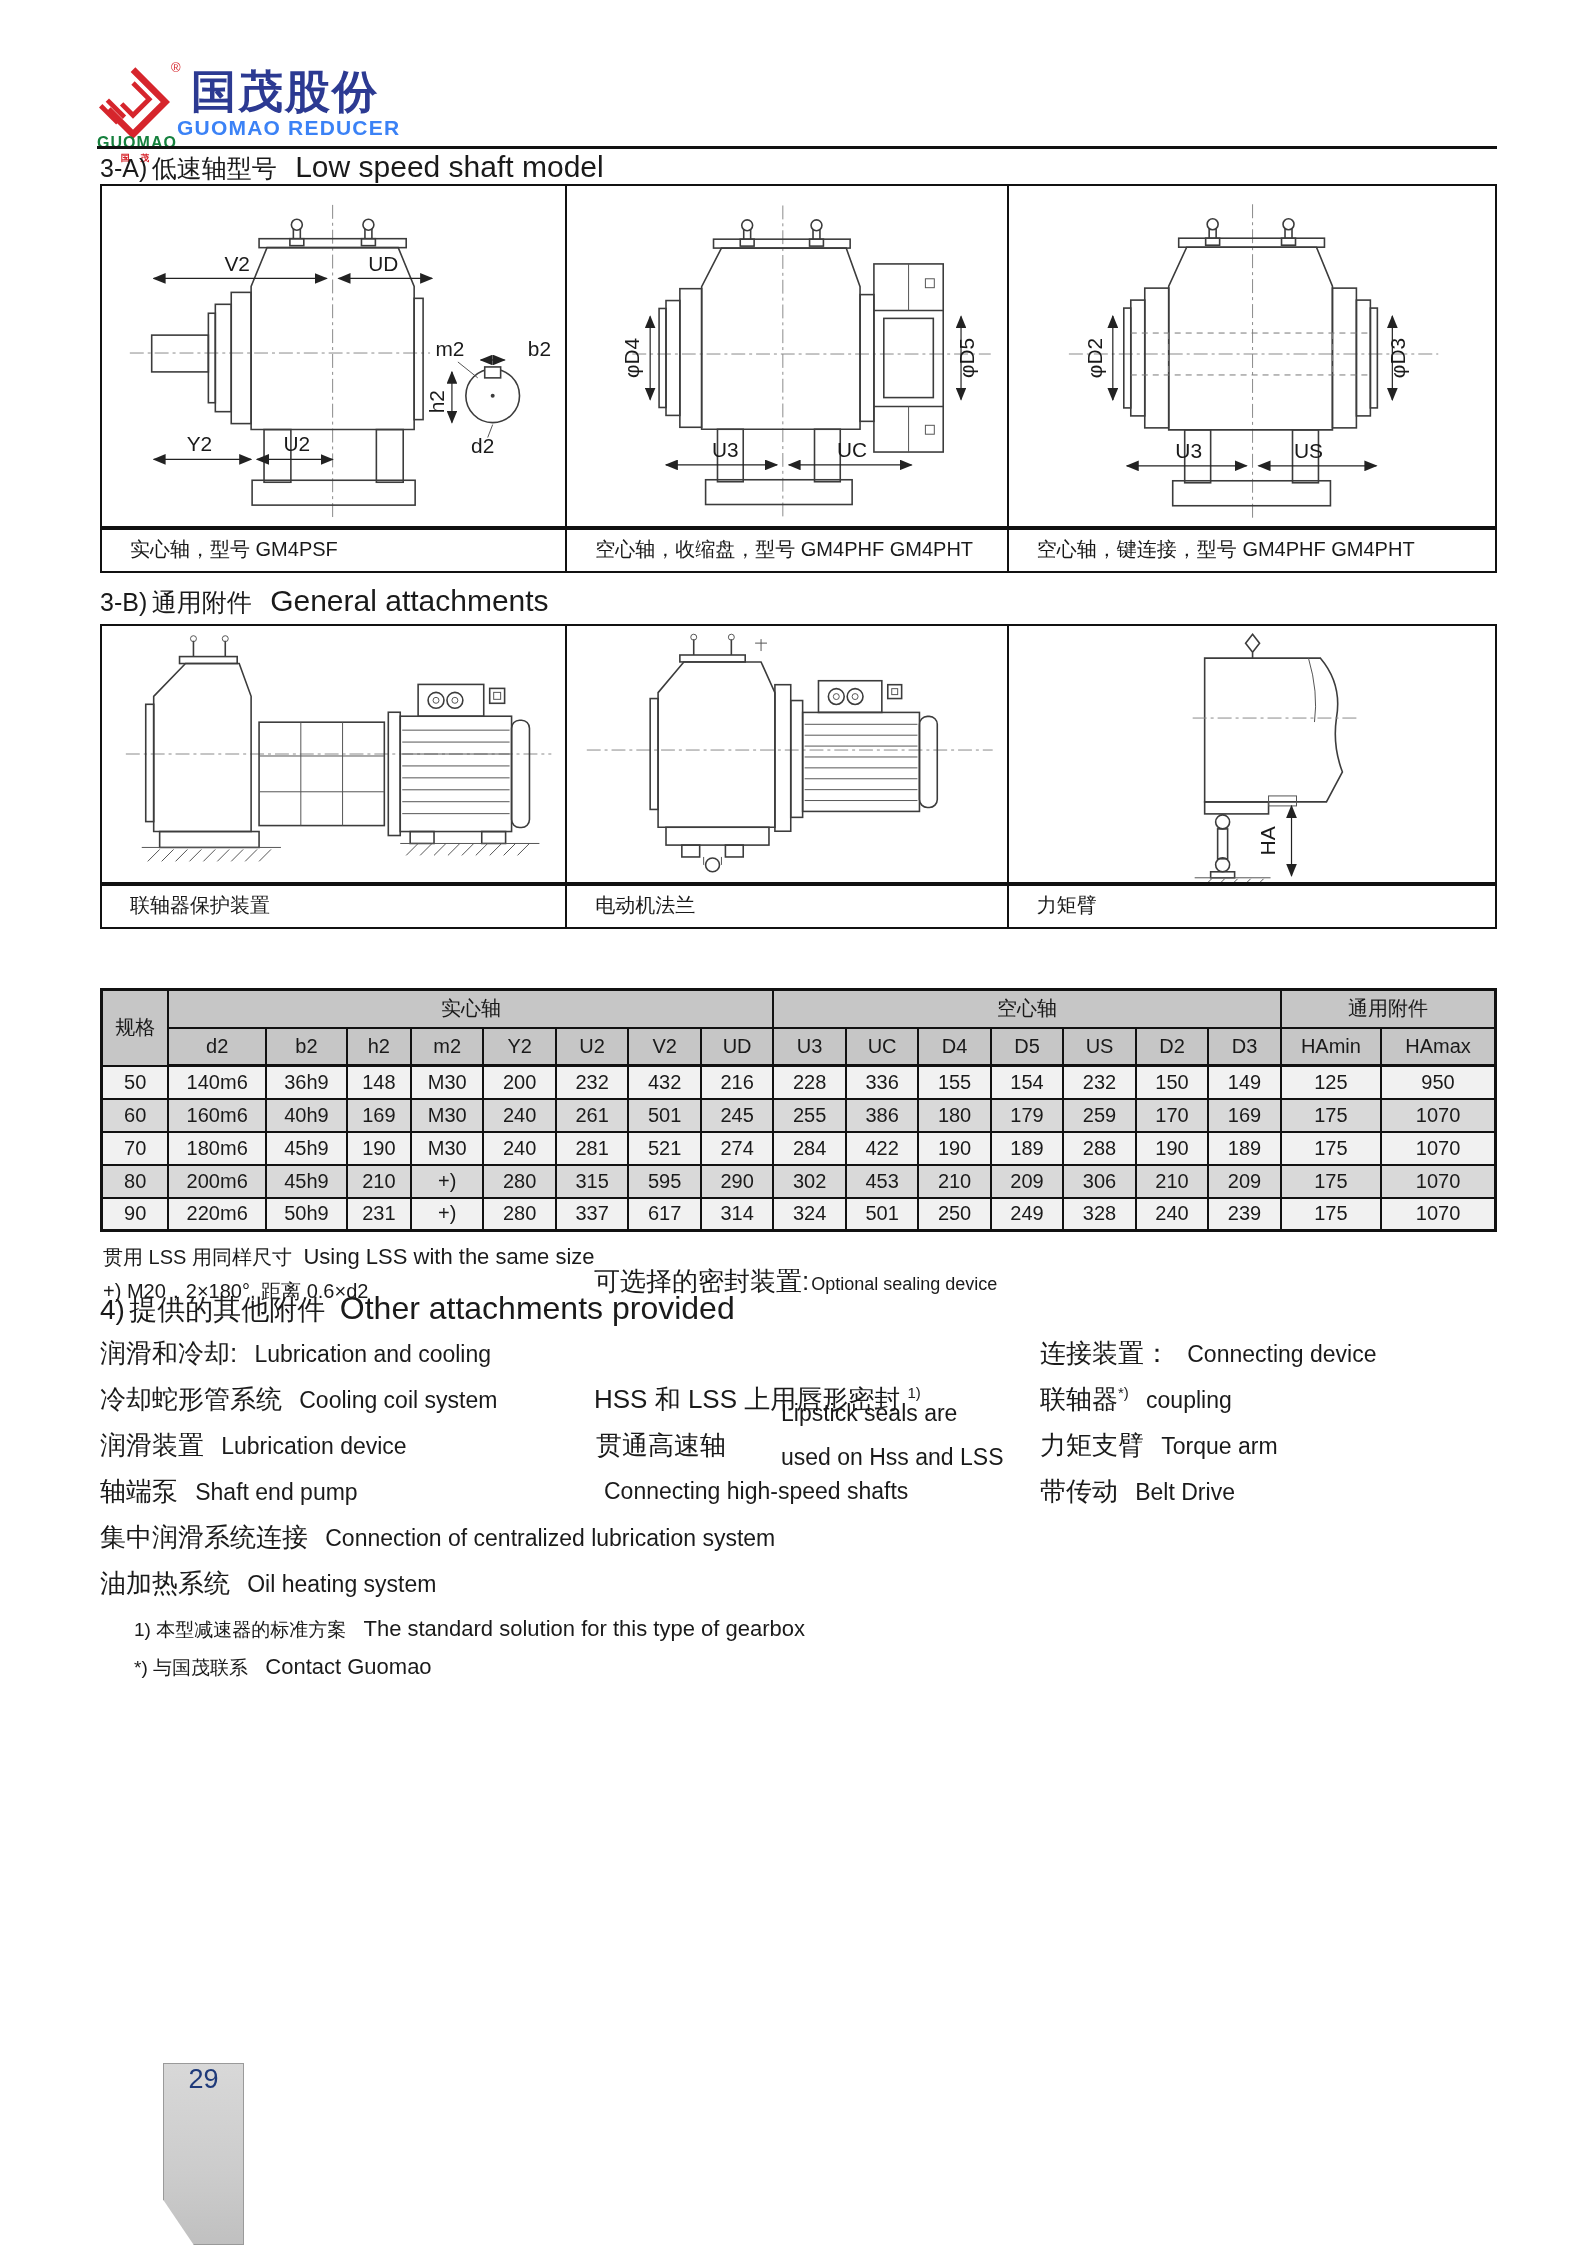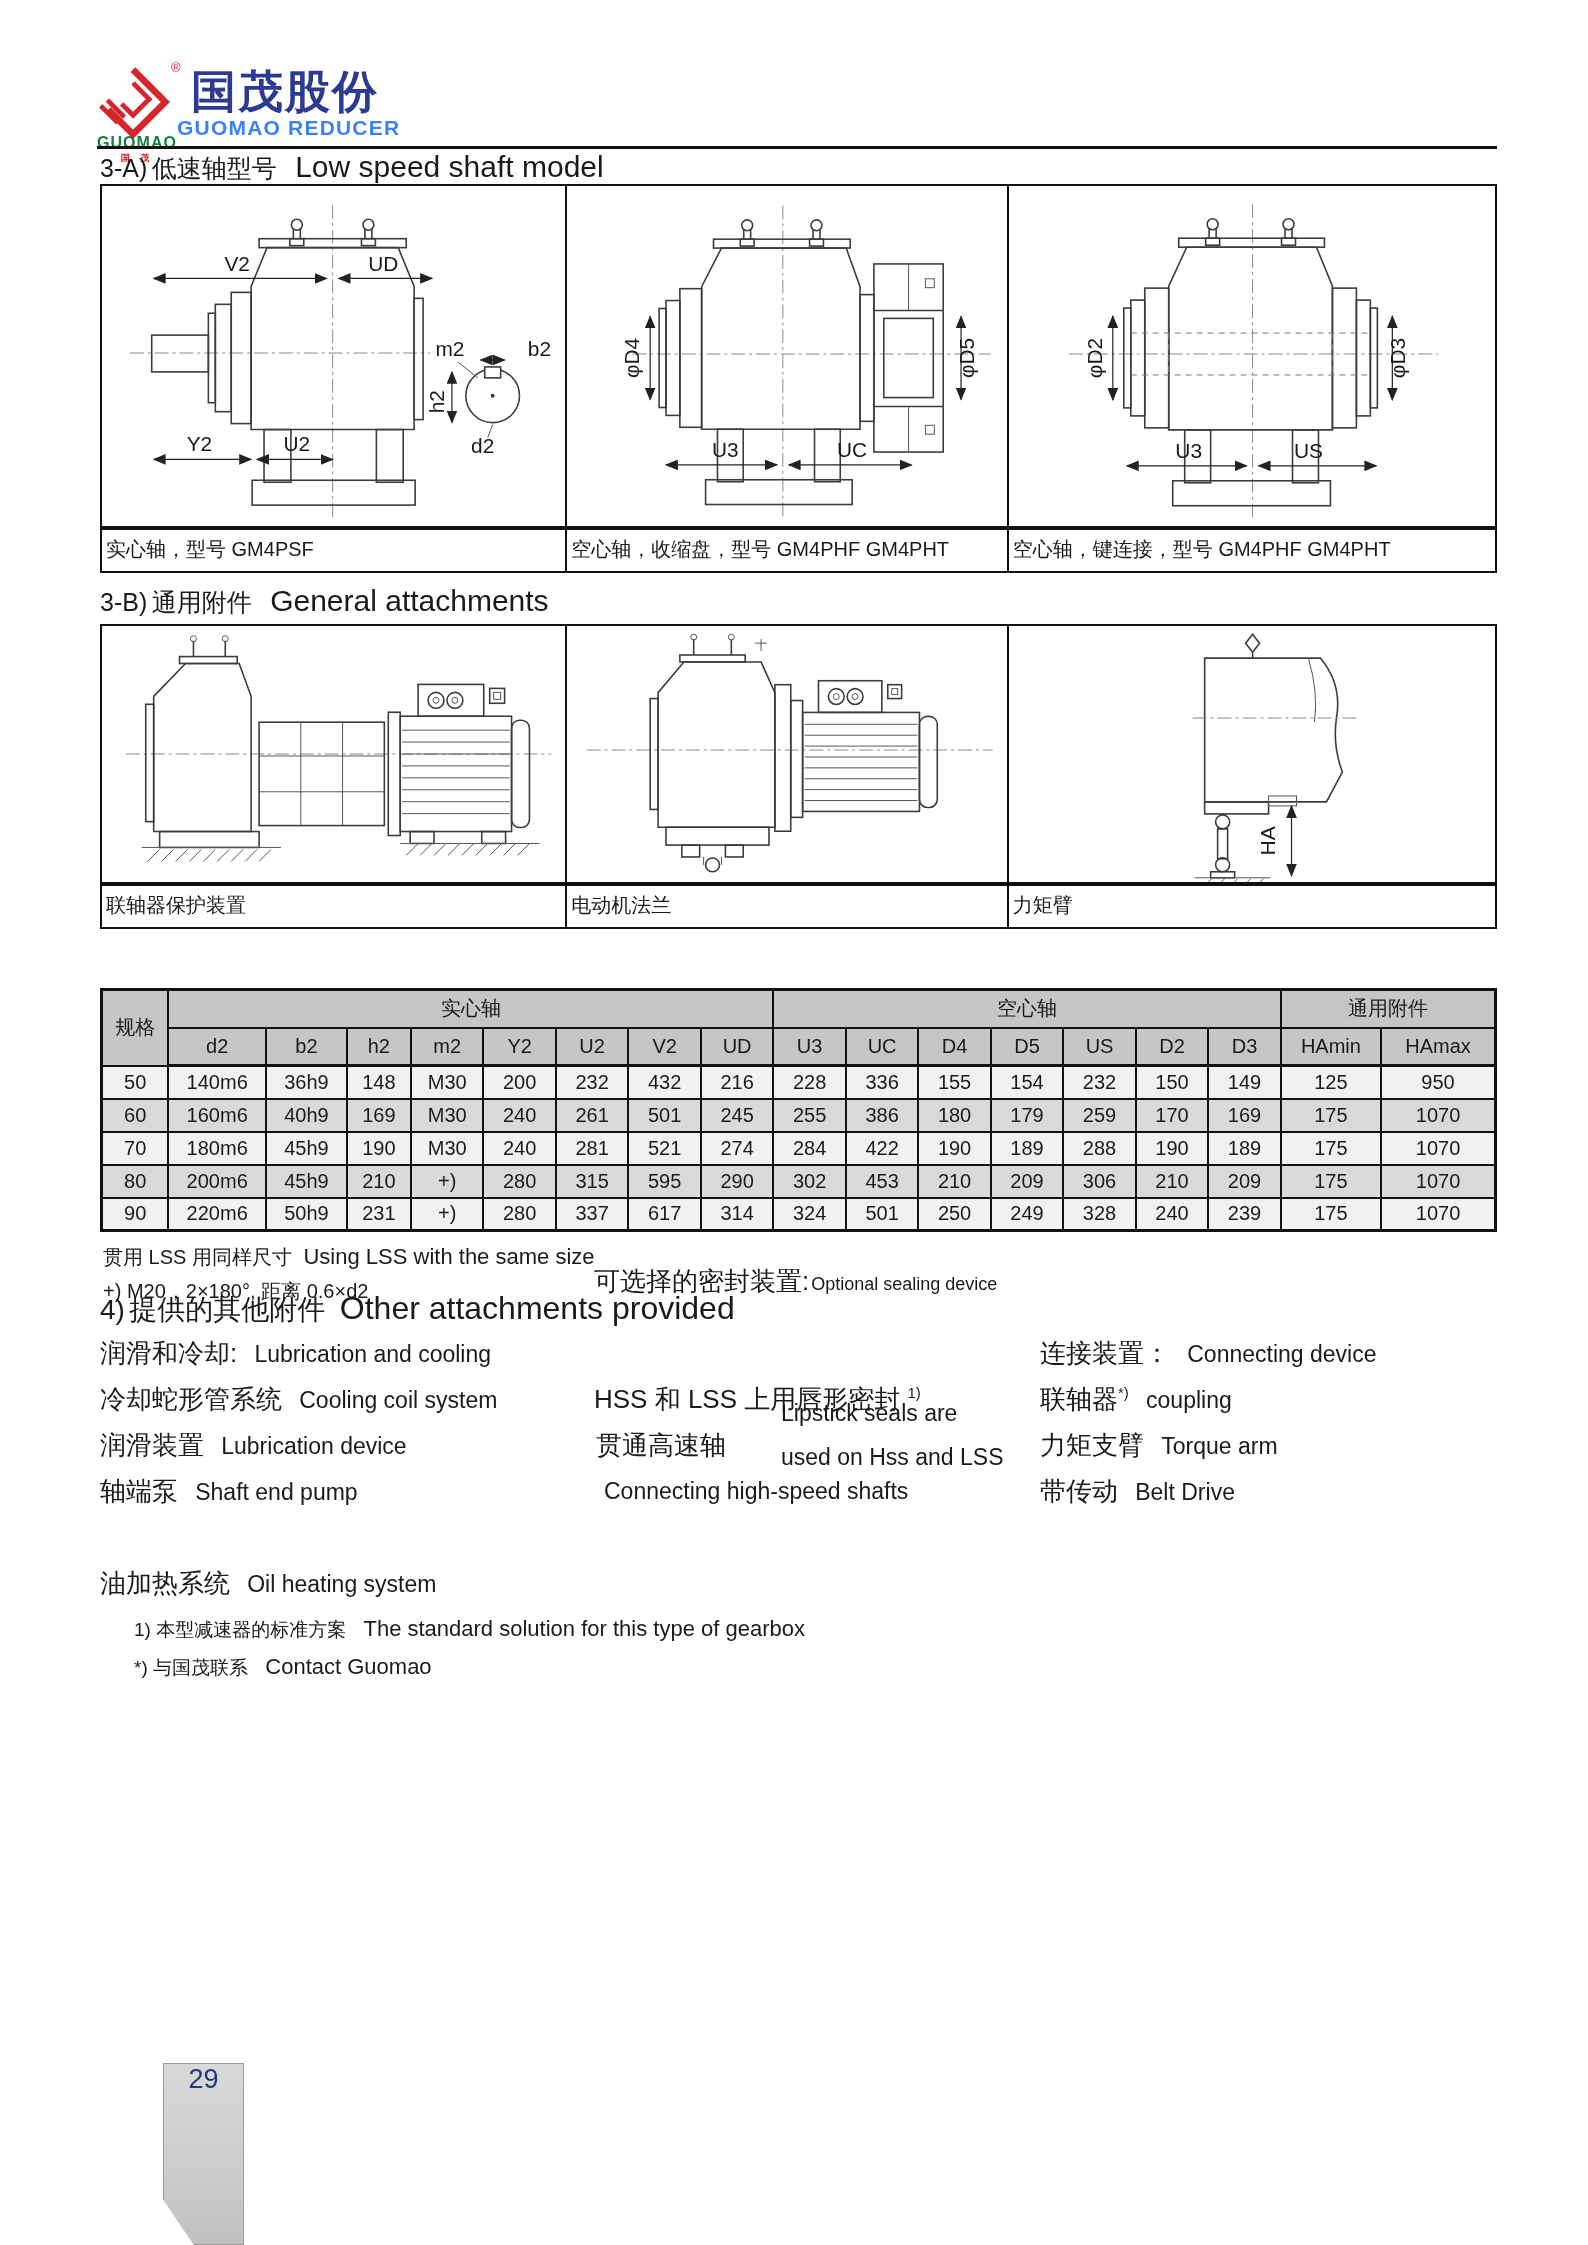--- a/index.html
+++ b/index.html
@@ -35,21 +35,21 @@
   
   .fig-table { position:absolute; left:100px; width:1397px; border:2px solid #111; background:#fff; }
   .fig-row { display:flex; }
   .fig-cell { position:relative; border-right:2px solid #111; display:flex;
               align-items:center; justify-content:center; overflow:hidden; }
   .fig-cell:last-child { border-right:none; }
   .fc1 { width:33.4%; } .fc2 { width:31.7%; } .fc3 { width:34.9%; }
   #figs-a .fig-cell { height:340px; }
   #figs-b .fig-cell { height:256px; }
   .cap-row { display:flex; border-top:4px solid #111; }
-  .cap-cell { height:41px; line-height:39px; padding-left:4px; font-size:20px;
+  .cap-cell { height:41px; line-height:39px; padding-left:28px; font-size:20px;
               border-right:2px solid #111; overflow:hidden; white-space:nowrap; }
   .cap-cell:last-child { border-right:none; }
   #figs-a { top:184px; } #figs-b { top:624px; }
 
   
   svg.draw { display:block; }
   .ln  { fill:none; stroke:#3c3c3c; stroke-width:1.6; }
   .thin{ fill:none; stroke:#555; stroke-width:1; }
   .cl  { fill:none; stroke:#8a8a8a; stroke-width:1; stroke-dasharray:14 4 3 4; }
   .bore{ fill:none; stroke:#777; stroke-width:1; stroke-dasharray:6 5; }
@@ -535,20 +535,24 @@
     <span class="en">Cooling coil system</span>
   </div>
   <div class="abs s4row" style="left:100px; top:1428px;">
     <span>润滑装置</span>
     <span class="en">Lubrication device</span>
   </div>
   <div class="abs s4row" style="left:100px; top:1474px;">
     <span>轴端泵</span>
     <span class="en">Shaft end pump</span>
   </div>
+  <div class="abs s4row" style="left:100px; top:1520px;">
+    <span>集中润滑系统连接</span>
+    <span class="en">Connection of centralized lubrication system</span>
+  </div>
   <div class="abs s4row" style="left:100px; top:1566px;">
     <span>油加热系统</span>
     <span class="en">Oil heating system</span>
   </div>
 
   <div class="abs s4row" style="left:594px; top:1264px;">
     <span>可选择的密封装置:</span><span class="s4head-en-small">Optional sealing device</span>
   </div>
   <div class="abs s4row" style="left:594px; top:1382px;">
     <span>HSS 和 LSS 上用唇形密封</span>

